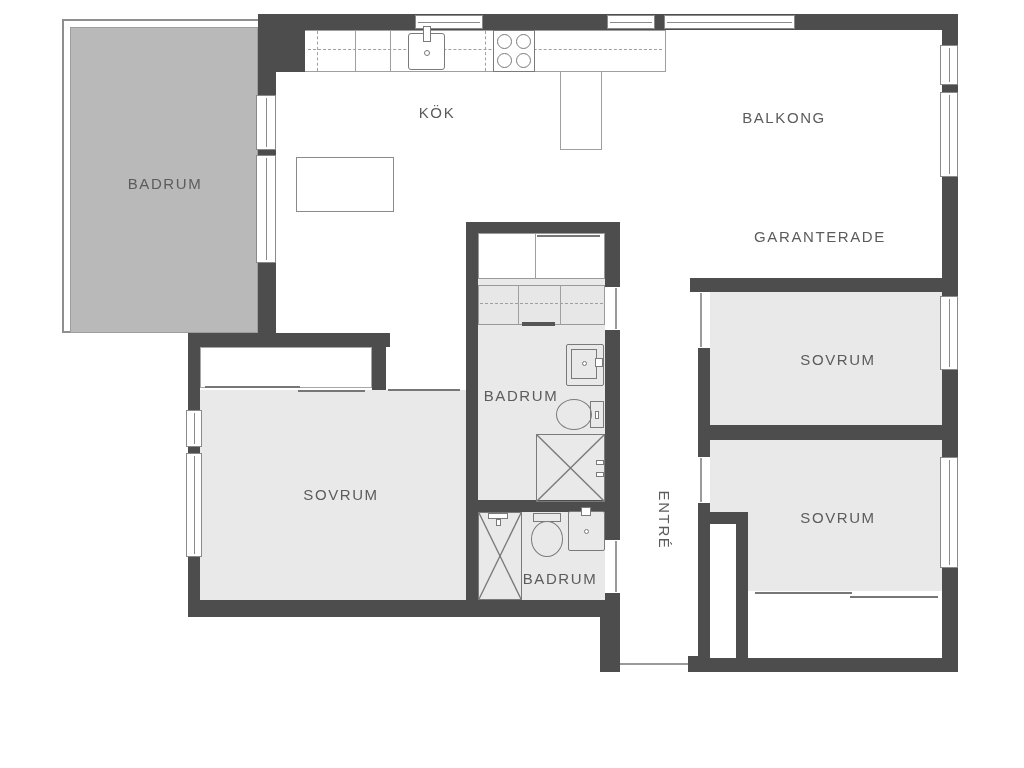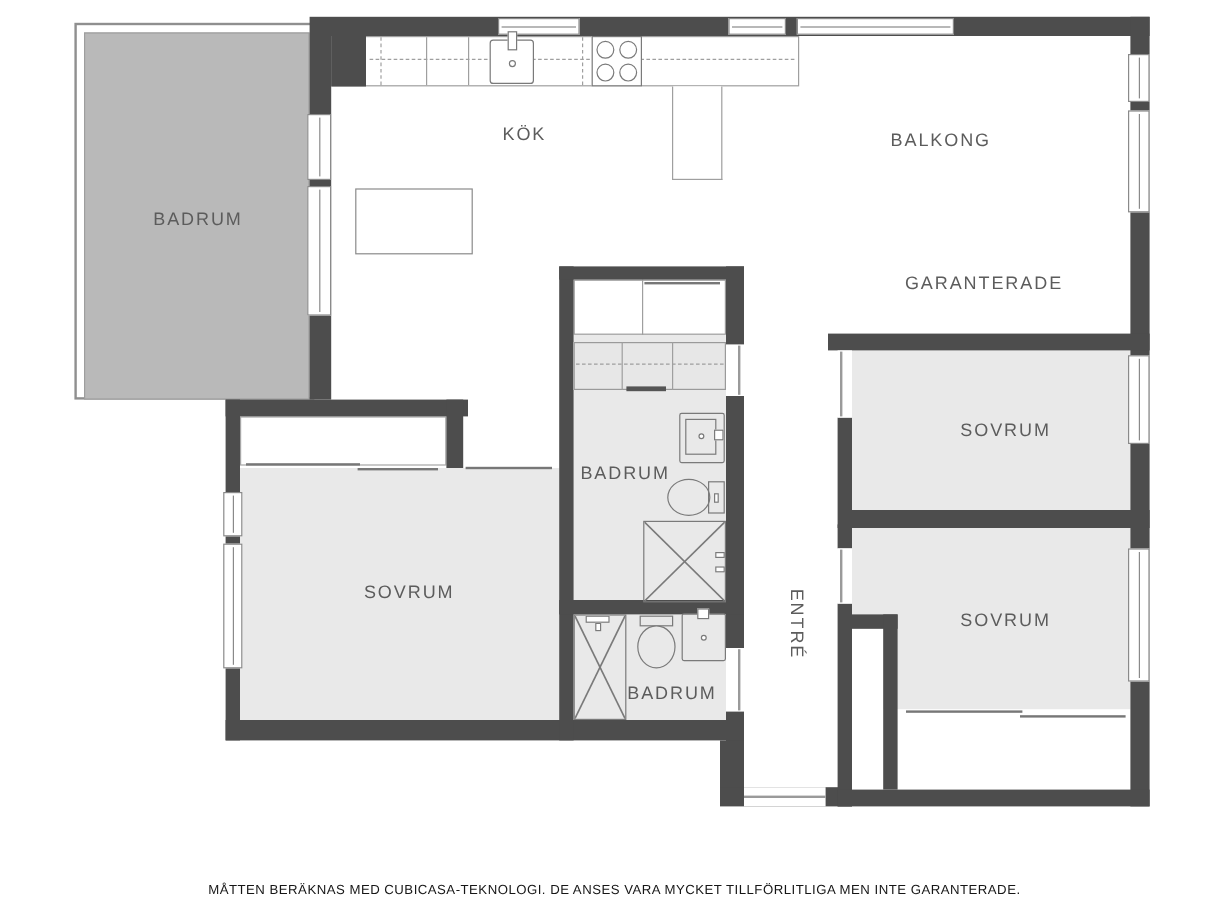--- a/index.html
+++ b/index.html
@@ -170,15 +170,14 @@
   <div class="lbl" style="left:437px;top:112px;">KÖK</div>
   <div class="lbl" style="left:784px;top:117px;">BALKONG</div>
   <div class="lbl" style="left:820px;top:236px;">GARANTERADE</div>
   <div class="lbl" style="left:341px;top:494px;">SOVRUM</div>
   <div class="lbl" style="left:838px;top:359px;">SOVRUM</div>
   <div class="lbl" style="left:838px;top:517px;">SOVRUM</div>
   <div class="lbl" style="left:521px;top:395px;">BADRUM</div>
   <div class="lbl" style="left:560px;top:578px;">BADRUM</div>
   <div class="lbl rot" style="left:664px;top:520px;">ENTRÉ</div>
 
-  <div class="footer">MÅTTEN BERÄKNAS MED CUBICASA-TEKNOLOGI. DE ANSES VARA MYCKET TILLFÖRLITLIGA MEN INTE GARANTERADE.</div>
 
 </div>
 
 </body></html>

